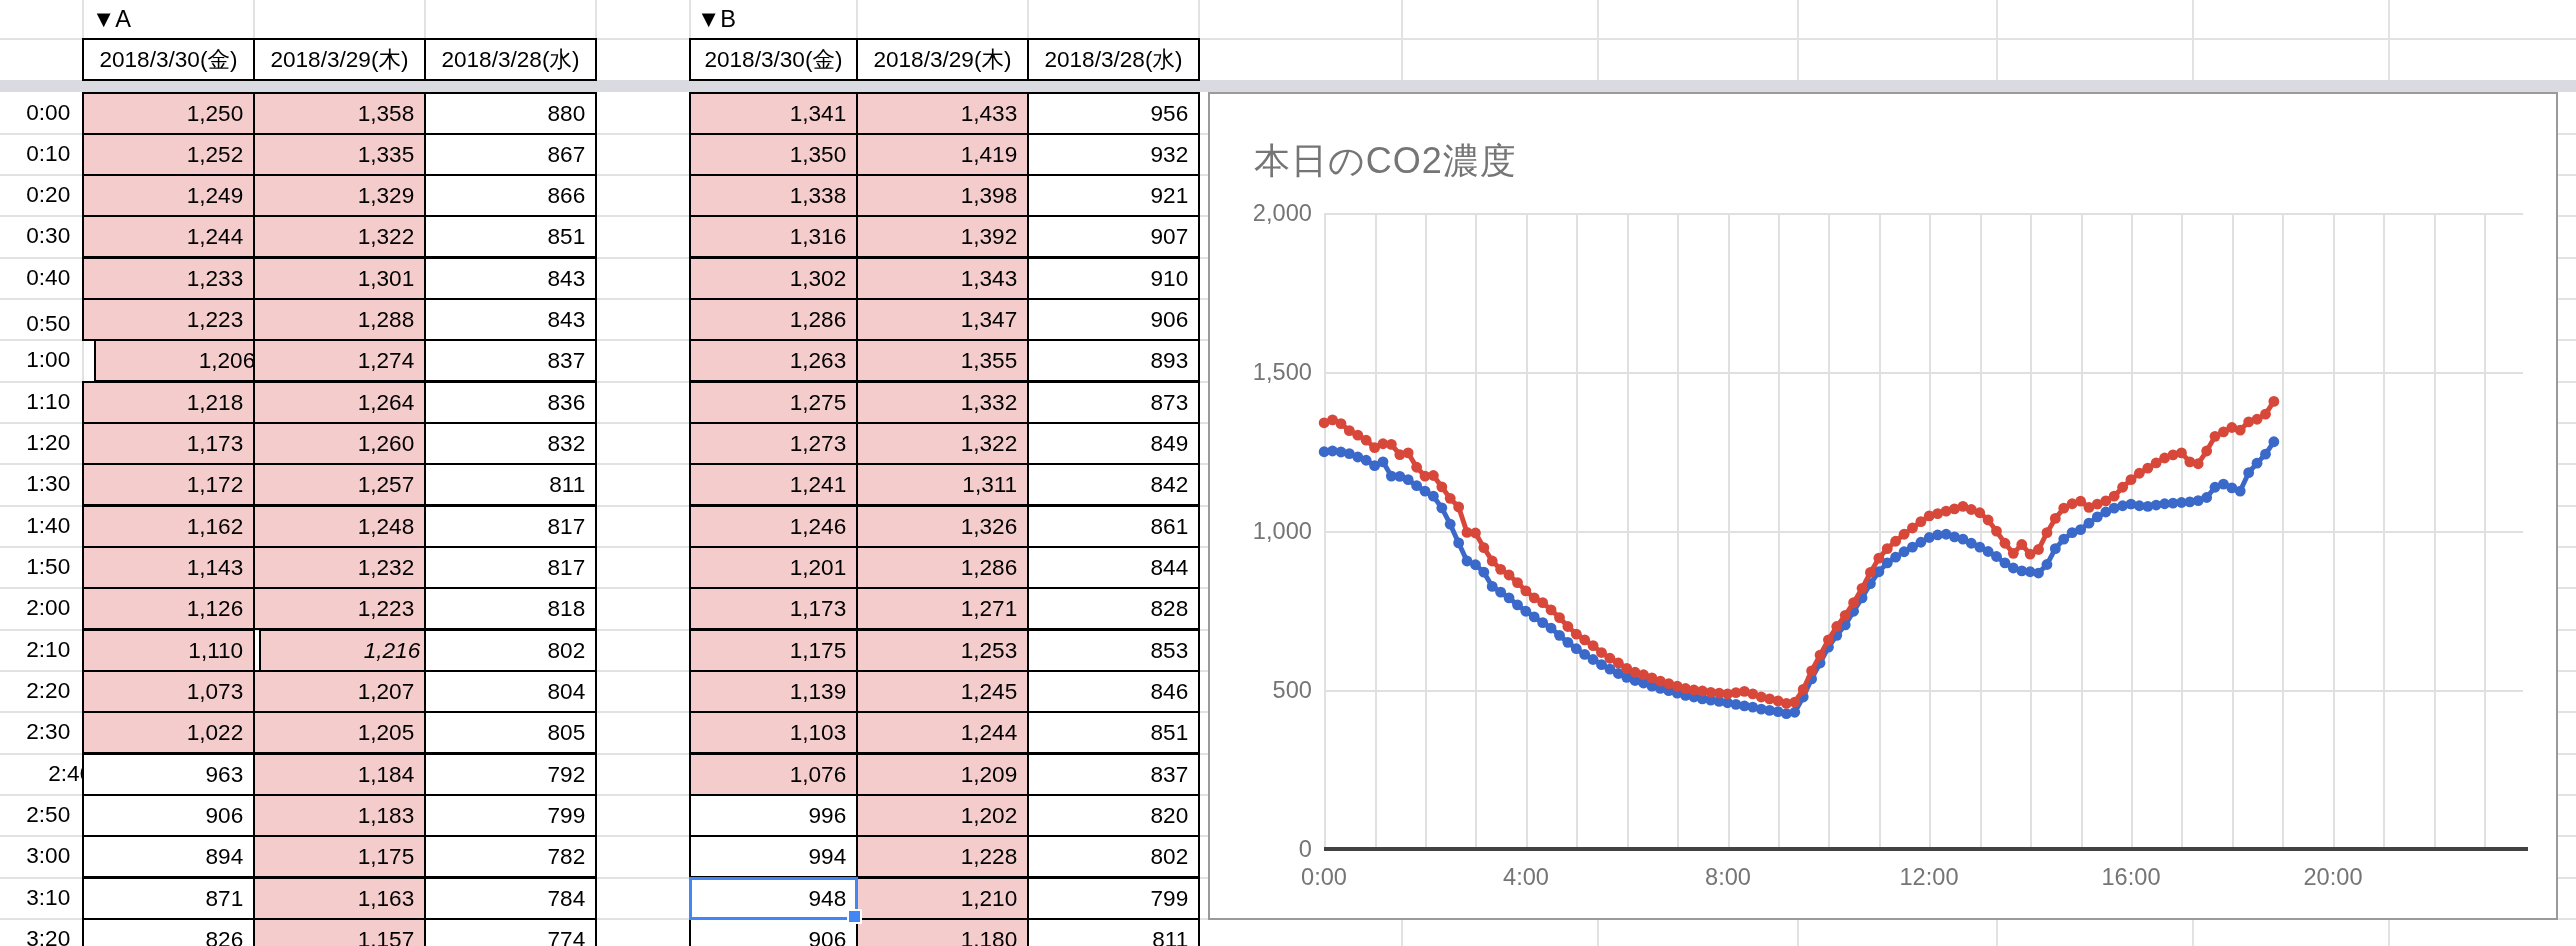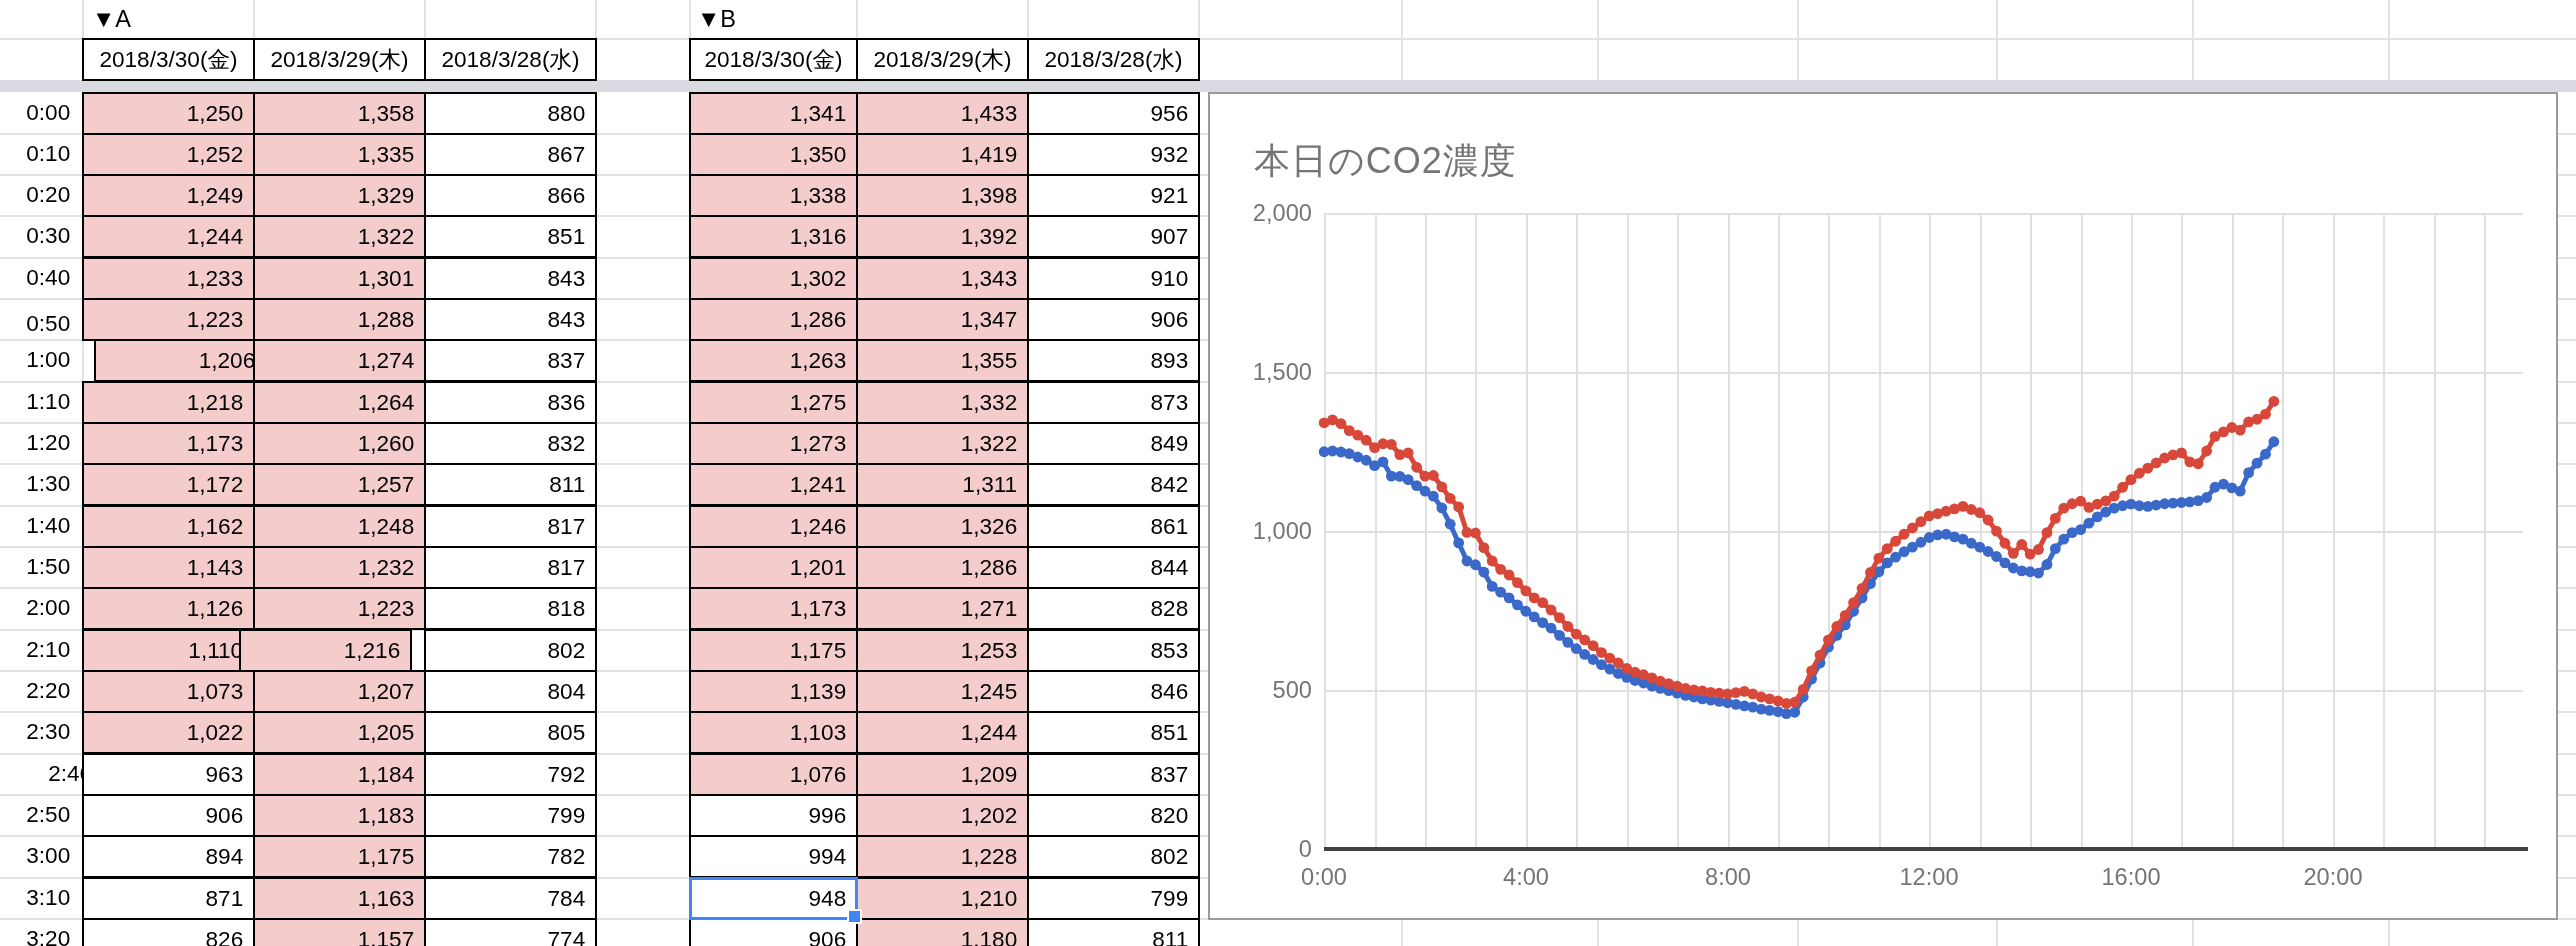--- a/index.html
+++ b/index.html
@@ -139,21 +139,21 @@
     <div class="cell pink" style="left: 82px; width: 173px; top: 505px; height: 43px;">1,162</div>
     <div class="cell pink" style="left: 253px; width: 173px; top: 505px; height: 43px;">1,248</div>
     <div class="cell" style="left: 424px; width: 173px; top: 505px; height: 43px;">817</div>
     <div class="cell pink" style="left: 82px; width: 173px; top: 546px; height: 43px;">1,143</div>
     <div class="cell pink" style="left: 253px; width: 173px; top: 546px; height: 43px;">1,232</div>
     <div class="cell" style="left: 424px; width: 173px; top: 546px; height: 43px;">817</div>
     <div class="cell pink" style="left: 82px; width: 173px; top: 587px; height: 43px;">1,126</div>
     <div class="cell pink" style="left: 253px; width: 173px; top: 587px; height: 43px;">1,223</div>
     <div class="cell" style="left: 424px; width: 173px; top: 587px; height: 43px;">818</div>
     <div class="cell pink" style="left: 82px; width: 173px; top: 629px; height: 43px;">1,110</div>
-    <div class="cell pink" style="left: 239px; width: 173px; top: 629px; height: 43px;">1,216</div>
+    <div class="cell pink" style="left: 259px; width: 173px; top: 629px; height: 43px; font-style: italic;">1,216</div>
     <div class="cell" style="left: 424px; width: 173px; top: 629px; height: 43px;">802</div>
     <div class="cell pink" style="left: 82px; width: 173px; top: 670px; height: 43px;">1,073</div>
     <div class="cell pink" style="left: 253px; width: 173px; top: 670px; height: 43px;">1,207</div>
     <div class="cell" style="left: 424px; width: 173px; top: 670px; height: 43px;">804</div>
     <div class="cell pink" style="left: 82px; width: 173px; top: 711px; height: 43px;">1,022</div>
     <div class="cell pink" style="left: 253px; width: 173px; top: 711px; height: 43px;">1,205</div>
     <div class="cell" style="left: 424px; width: 173px; top: 711px; height: 43px;">805</div>
     <div class="cell" style="left: 82px; width: 173px; top: 753px; height: 43px;">963</div>
     <div class="cell pink" style="left: 253px; width: 173px; top: 753px; height: 43px;">1,184</div>
     <div class="cell" style="left: 424px; width: 173px; top: 753px; height: 43px;">792</div>

